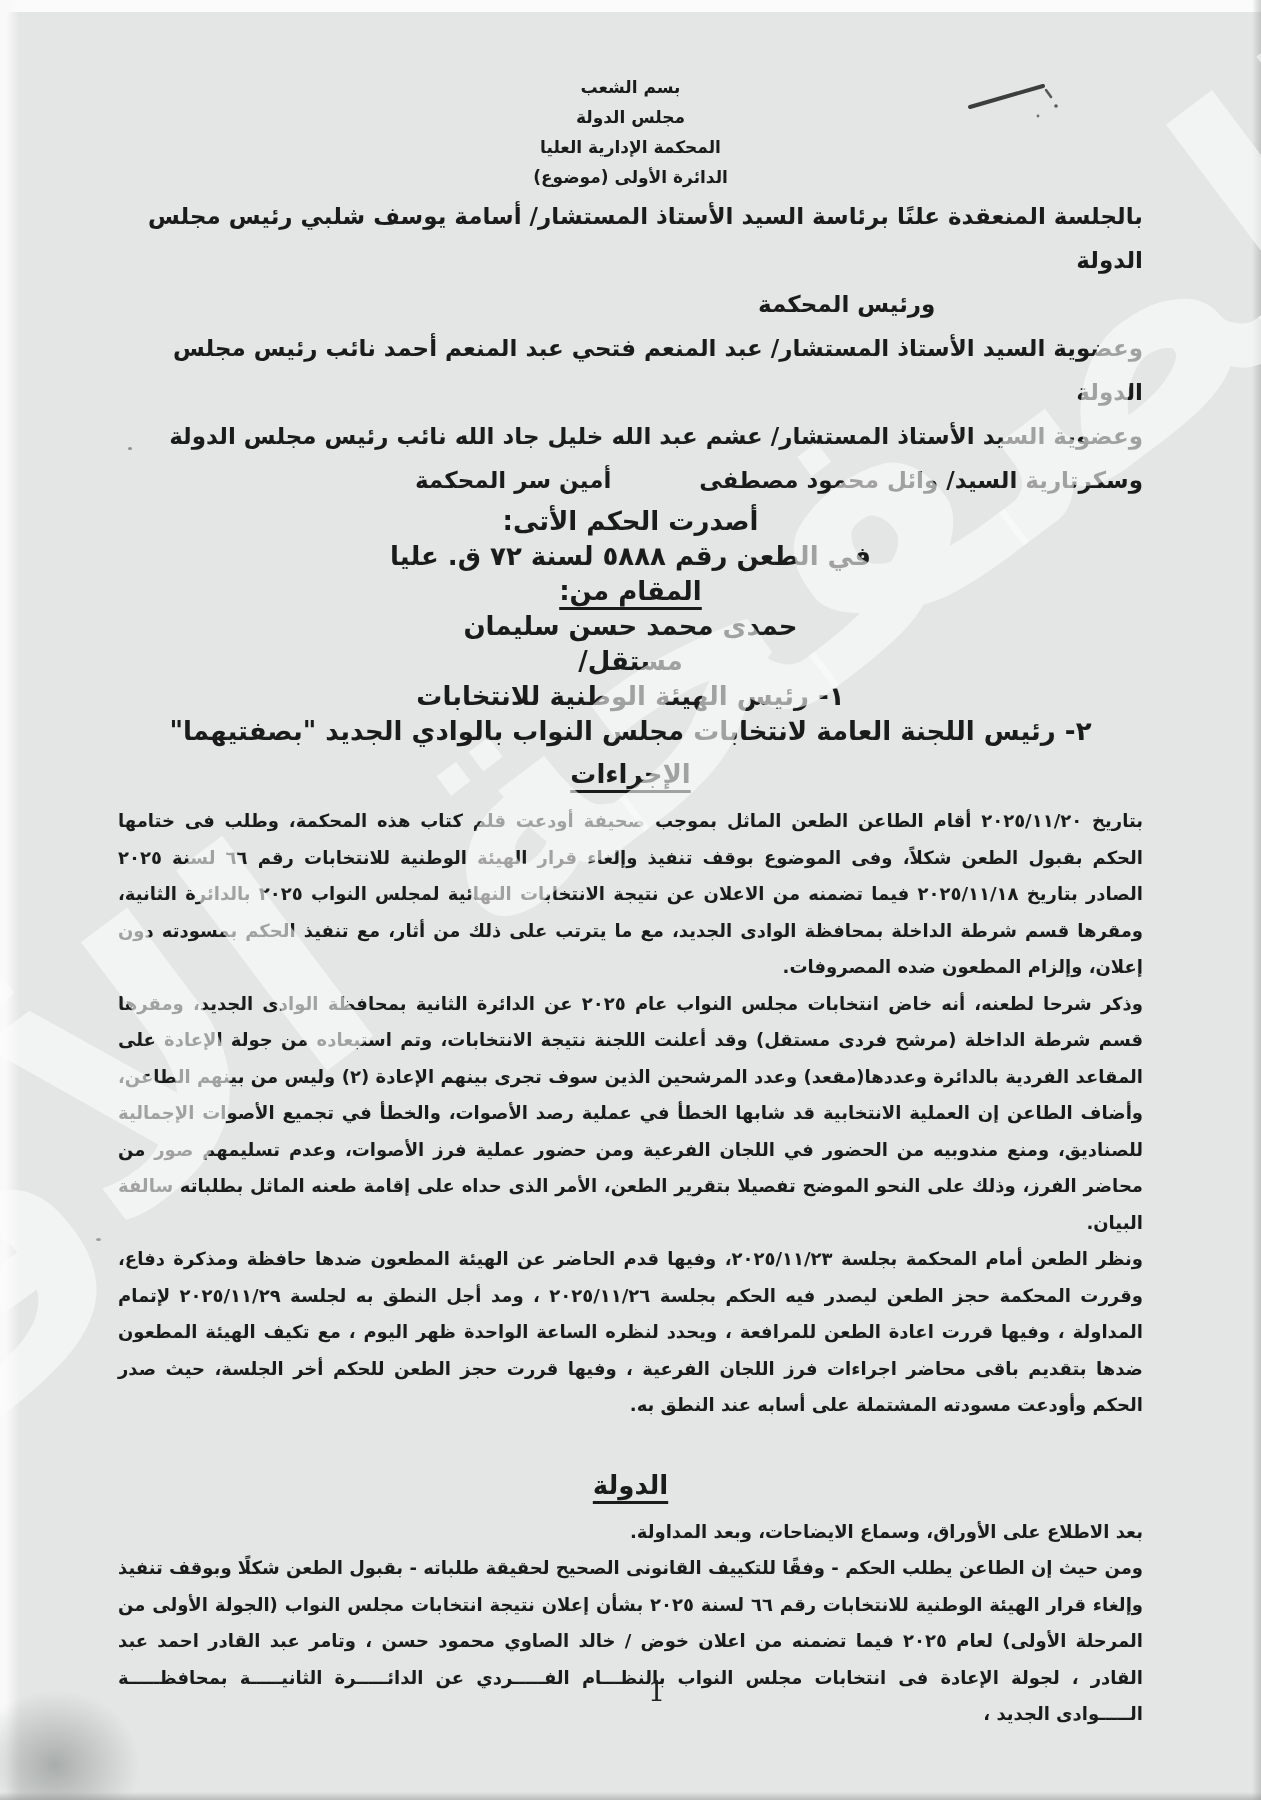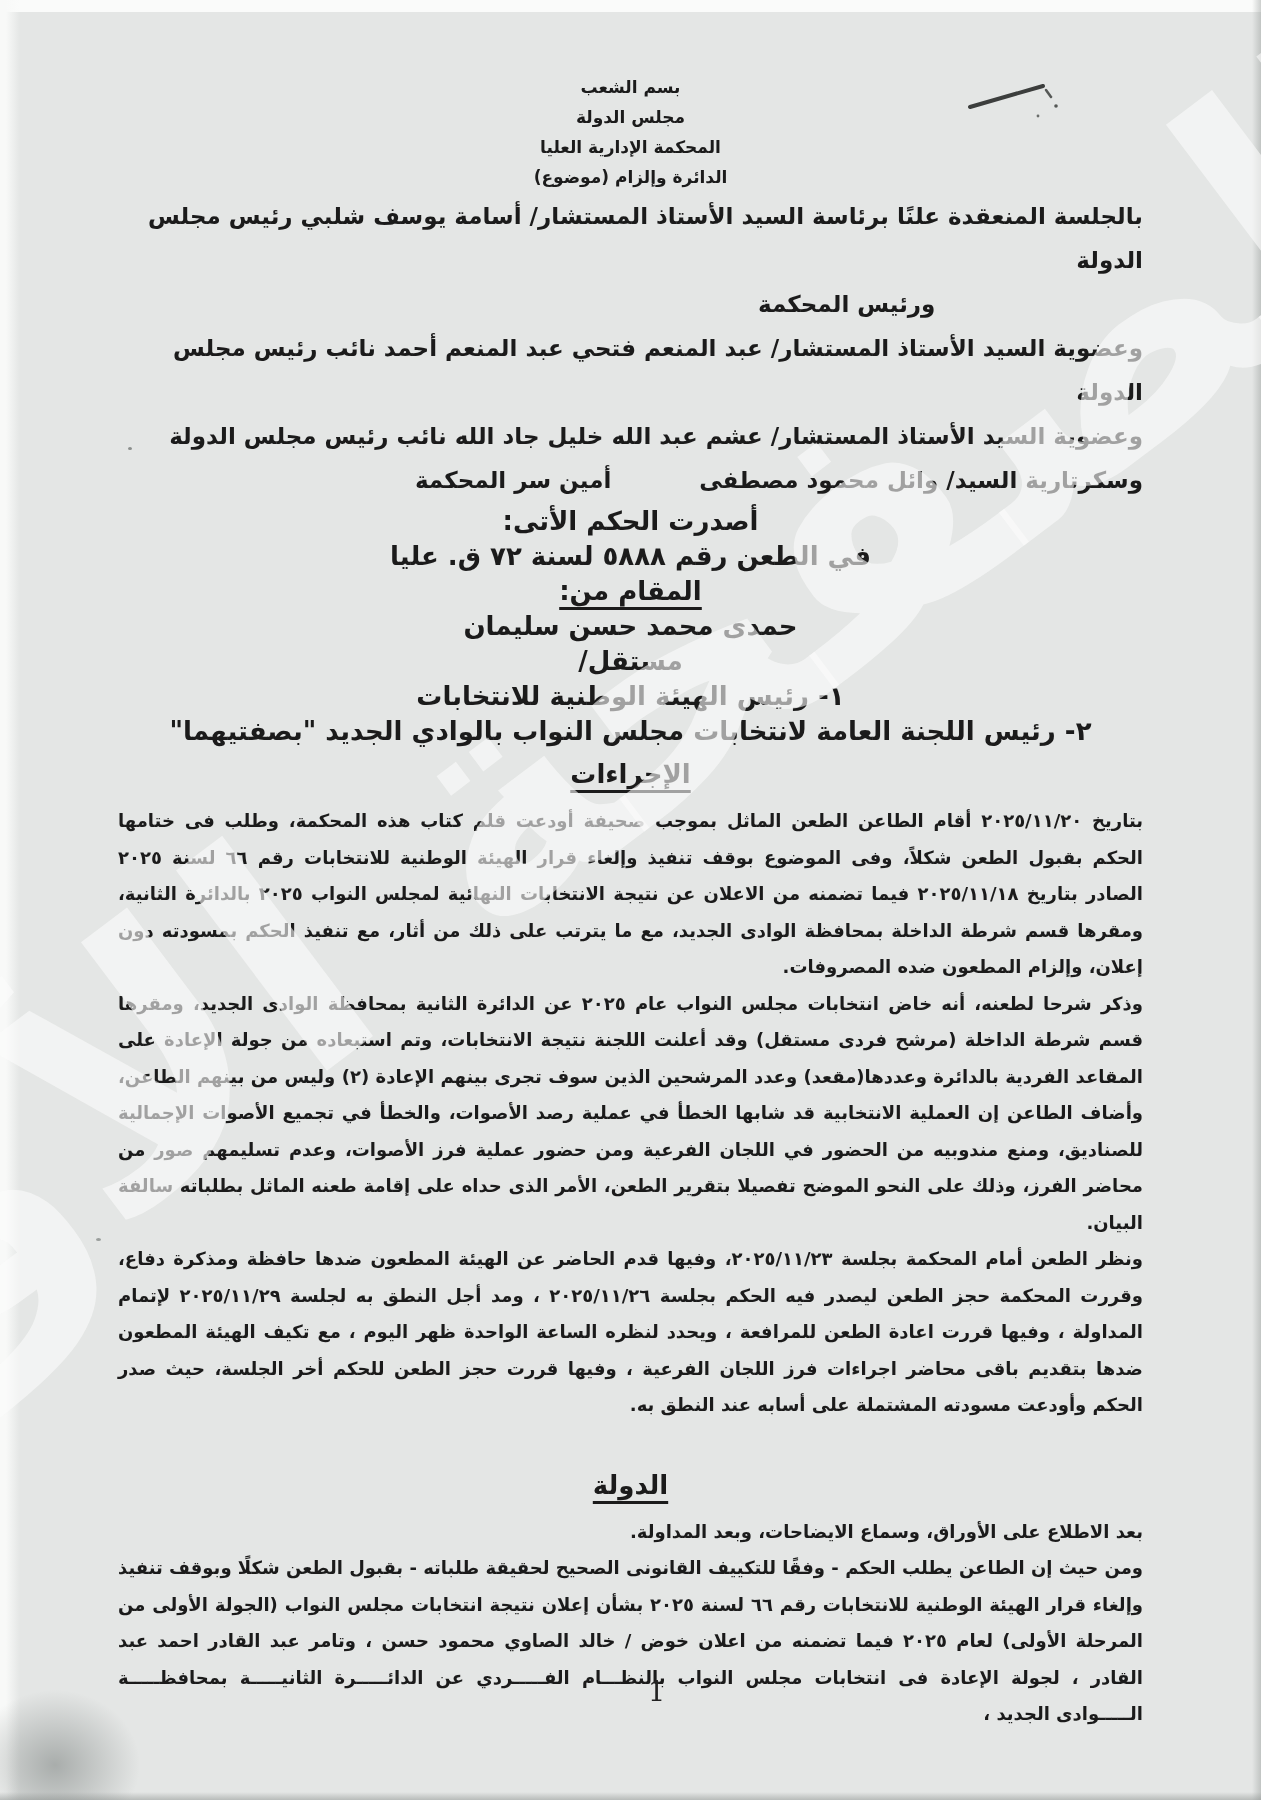--- a/index.html
+++ b/index.html
@@ -71,21 +71,21 @@
     <line x1="96" y1="14" x2="101" y2="21" stroke="#555856" stroke-width="2.5" stroke-linecap="round"></line>
     <circle cx="106" cy="30" r="1.8" fill="#555856"></circle>
     <circle cx="88" cy="40" r="1.4" fill="#6a6d6b"></circle>
   </svg>
 
   <div class="content">
 
     <div class="hdr c">بسم الشعب</div>
     <div class="hdr c">مجلس الدولة</div>
     <div class="hdr c">المحكمة الإدارية العليا</div>
-    <div class="hdr c">الدائرة وإلزام (موضوع)</div>
+    <div class="hdr c">الدائرة الأولى (موضوع)</div>
 
     <div class="panel">
       <div>بالجلسة المنعقدة علنًا برئاسة السيد الأستاذ المستشار/ أسامة يوسف شلبي  رئيس مجلس الدولة</div>
       <div class="cont-line">ورئيس المحكمة</div>
       <div>وعضوية السيد الأستاذ المستشار/ عبد المنعم فتحي عبد المنعم أحمد نائب رئيس مجلس الدولة</div>
       <div>وعضوية السيد الأستاذ المستشار/ عشم عبد الله خليل جاد الله نائب رئيس مجلس الدولة</div>
       <div class="sec-row">
         <span>وسكرتارية السيد/ وائل محمود مصطفى</span>
         <span class="sec-title">أمين سر المحكمة</span>
       </div>

